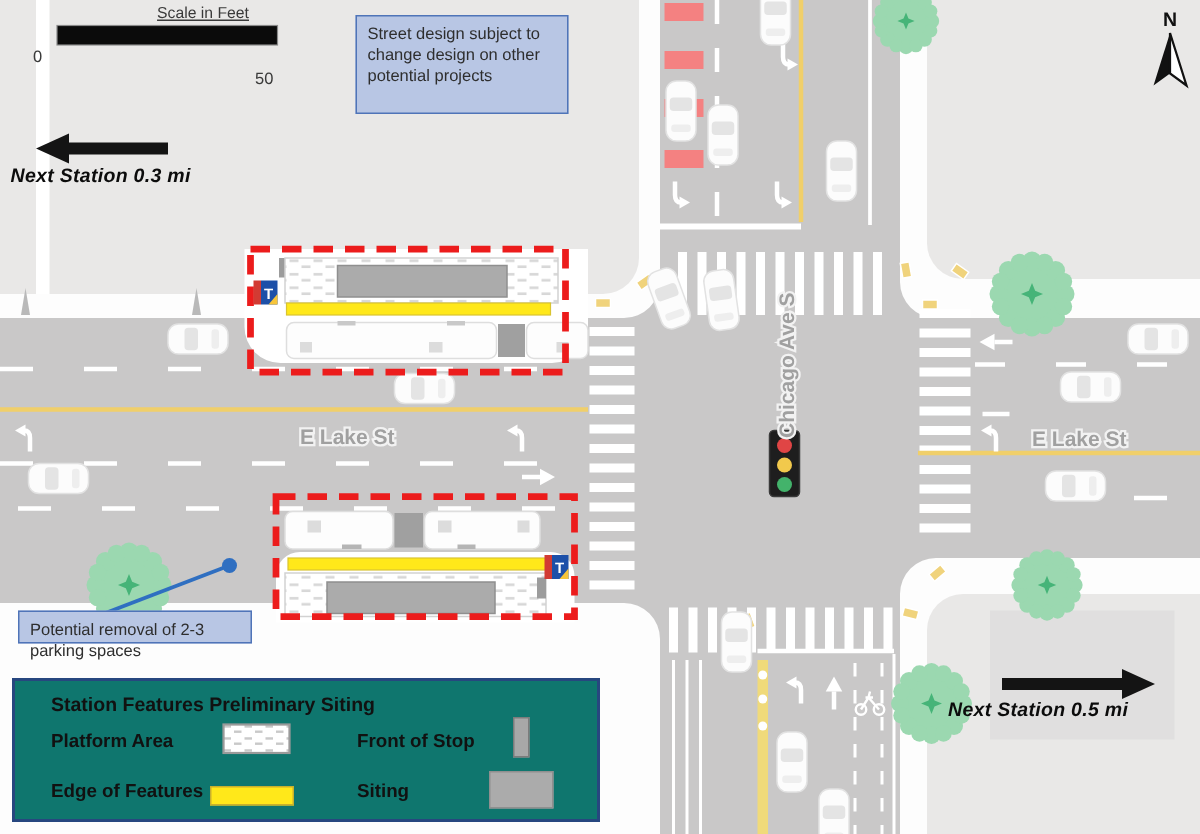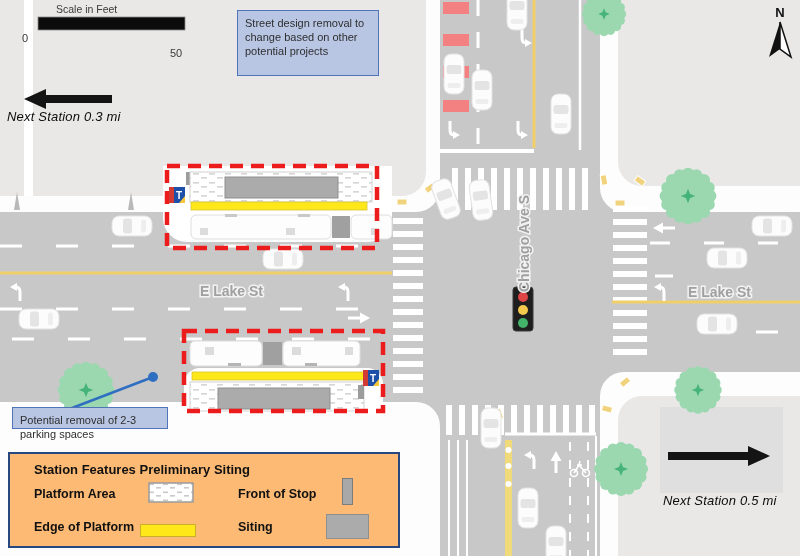--- a/index.html
+++ b/index.html
@@ -1,30 +1,30 @@
 <!DOCTYPE html>
 <html><head>
 <meta charset="utf-8">
 <style>
   html,body{margin:0;padding:0;background:#ffffff;}
   #stage{position:relative;width:800px;height:556px;overflow:hidden;background:#fdfdfd;
          font-family:"Liberation Sans",sans-serif;-webkit-font-smoothing:antialiased;}
   #map-svg{position:absolute;left:0;top:0;}
   .ov{position:absolute;}
-  .scale-title{left:56px;top:3px;width:110px;text-align:left;font-size:10.5px;color:#3a3a3a;}
+  .scale-title{left:56px;top:3px;width:110px;text-align:right;font-size:10.5px;color:#3a3a3a;text-decoration:underline;}
   .scale-min{left:22px;top:32px;font-size:11px;color:#3a3a3a;}
   .scale-max{left:170px;top:32px;font-size:11px;color:#3a3a3a;margin-top:15px;}
-  .nav-label{font-size:13px;font-weight:400;font-style:italic;color:#0c0c0c;letter-spacing:.2px;}
+  .nav-label{font-size:13px;font-weight:700;font-style:italic;color:#0c0c0c;letter-spacing:.2px;}
   .nav-left-label{left:7px;top:109px;}
-  .nav-right-label{left:663px;top:465px;margin-top:28px;}
+  .nav-right-label{left:632px;top:465px;}
   .callout{background:#b8c6e4;border:1.6px solid #4f74b8;color:#2e2e2e;
            font-size:11px;line-height:1.28;padding:5px 7px;box-sizing:border-box;}
   .callout-street{left:237px;top:10px;width:142px;height:66px;}
   .callout-parking{left:12px;top:407px;width:156px;height:22px;}
-  .legend{left:8px;top:452px;width:392px;height:96px;background:#fdba74;
+  .legend{left:8px;top:452px;width:392px;height:96px;background:#0f766e;
           border:2px solid #27477f;box-sizing:border-box;}
   .legend-title{position:absolute;left:24px;top:8px;font-size:13px;font-weight:700;color:#111;}
   .legend-label{position:absolute;font-size:12.5px;font-weight:700;color:#111;}
   .lg-r1{top:33px;} .lg-r2{top:66px;}
   .lg-c1{left:24px;} .lg-c2{left:228px;}
   .legend-swatch{position:absolute;}
   .sw-platform{left:138px;top:28px;}
   .sw-edge{left:130px;top:70px;width:56px;height:13px;background:#ffe81a;border:1.5px solid #c9b02c;box-sizing:border-box;}
   .sw-front{left:332px;top:24px;width:11px;height:27px;background:#a8a8a8;border:1.5px solid #7c7c7c;box-sizing:border-box;}
   .sw-shelter{left:316px;top:60px;width:43px;height:25px;background:#ababab;border:1.5px solid #8f8f8f;box-sizing:border-box;}
@@ -276,41 +276,41 @@
   </g>
 </svg>
 
 <div class="ov scale-title">Scale in Feet</div>
 <div class="ov scale-min">0</div>
 <div class="ov scale-max">50</div>
 
 <div class="ov nav-label nav-left-label">Next Station 0.3 mi</div>
 <div class="ov nav-label nav-right-label">Next Station 0.5 mi</div>
 
-<div class="ov callout callout-street">Street design removal to change based on other potential projects</div>
+<div class="ov callout callout-street">Street design subject to change design on other potential projects</div>
 <div class="ov callout callout-parking">Potential removal of 2-3 parking spaces</div>
 
 <div class="ov legend">
   <div class="legend-title">Station Features Preliminary Siting</div>
 
   <div class="legend-label lg-c1 lg-r1">Platform Area</div>
   <div class="legend-swatch sw-platform">
     <svg width="46" height="21">
       <defs>
         <pattern id="hatchL" width="14" height="8" patternUnits="userSpaceOnUse">
           <rect width="14" height="8" fill="#ffffff"></rect>
           <rect x="1" y="1.5" width="5" height="1.6" fill="#c9c9c9"></rect>
           <rect x="8" y="5" width="5" height="1.6" fill="#c9c9c9"></rect>
         </pattern>
       </defs>
       <rect x="1" y="1" width="44" height="19" fill="url(#hatchL)" stroke="#9a9a9a" stroke-width="1.5"></rect>
     </svg>
   </div>
 
-  <div class="legend-label lg-c1 lg-r2">Edge of Platform</div>
+  <div class="legend-label lg-c1 lg-r2">Edge of Features</div>
   <div class="legend-swatch sw-edge"></div>
 
   <div class="legend-label lg-c2 lg-r1">Front of Stop</div>
   <div class="legend-swatch sw-front"></div>
 
   <div class="legend-label lg-c2 lg-r2">Siting</div>
   <div class="legend-swatch sw-shelter"></div>
 </div>
 
 </div>

